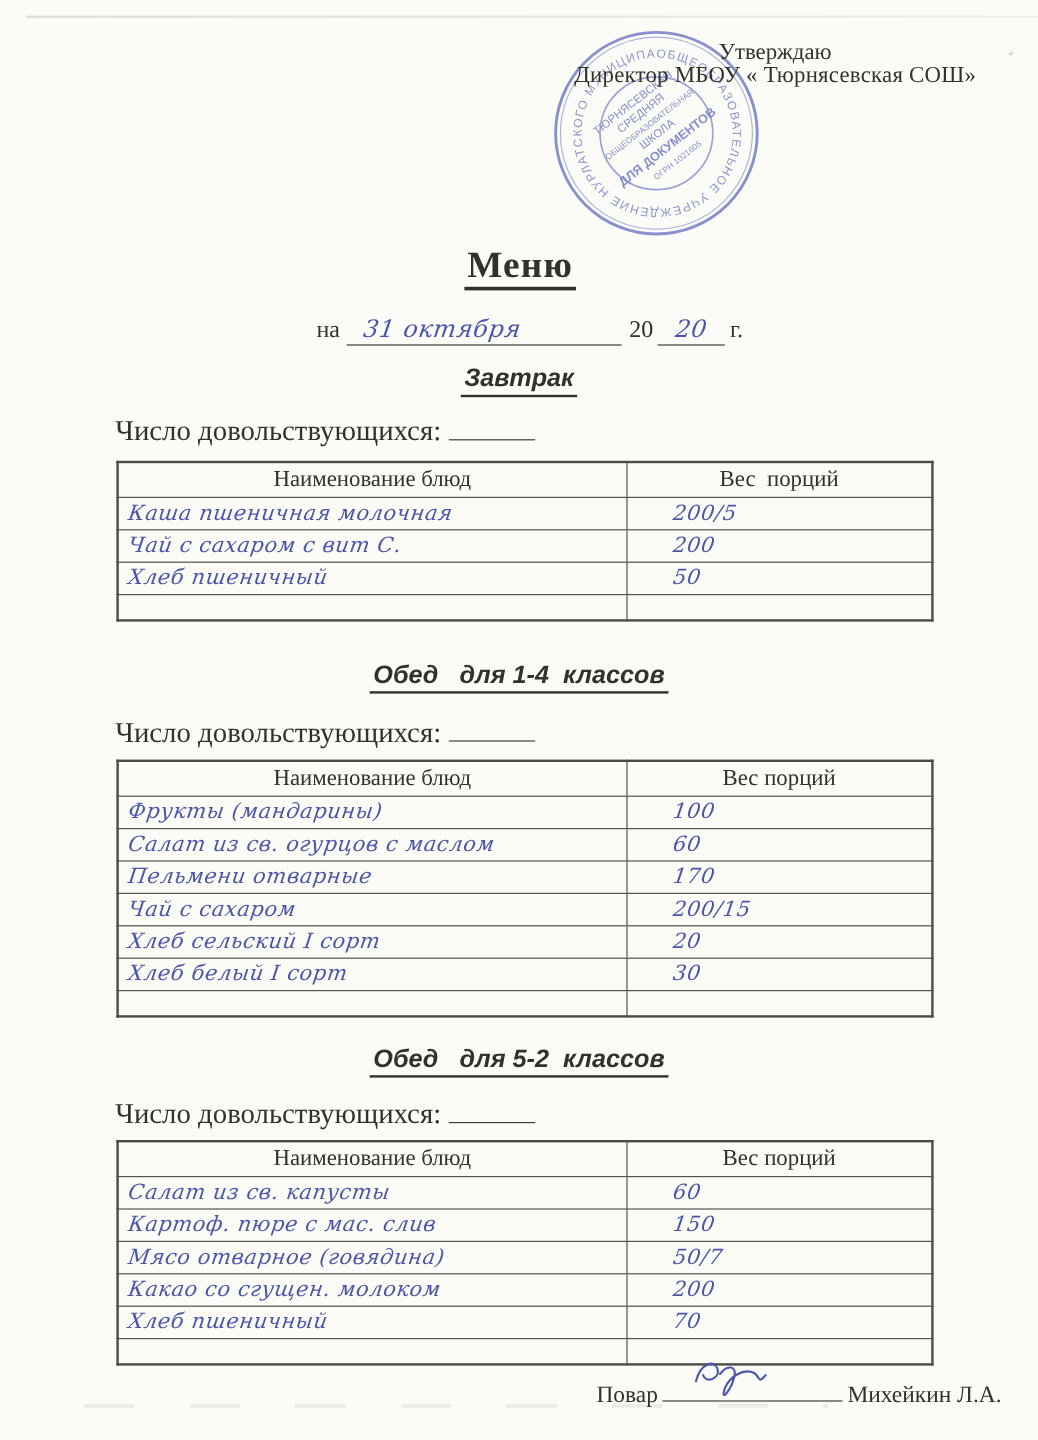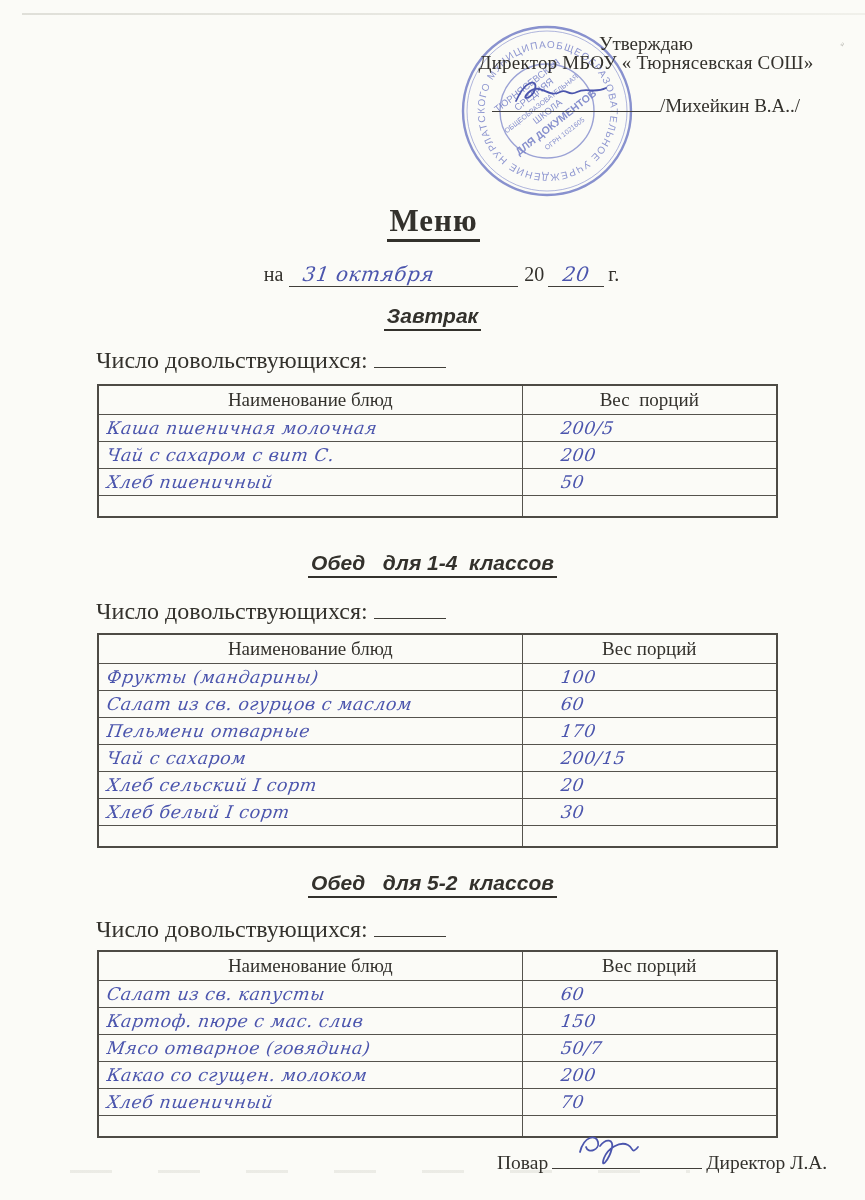--- a/index.html
+++ b/index.html
@@ -142,27 +142,20 @@
       <text x="87" y="80" font-size="7">ОБЩЕОБРАЗОВАТЕЛЬНАЯ</text>
       <text x="87" y="91" font-size="9.5">ШКОЛА</text>
       <text x="87" y="105" font-size="10.5" font-weight="bold">ДЛЯ ДОКУМЕНТОВ</text>
       <text x="87" y="118" font-size="7">ОГРН 1021605</text>
     </g>
   </svg>
 
   <div class="approval">
     <span class="line1">Утверждаю</span>
     <span class="line2">Директор МБОУ « Тюрнясевская СОШ»</span>
-    <span class="sigrow">
-      <span class="sig-underline">
-        <svg width="110" height="36" viewBox="0 0 110 36">
-          <path d="M 6 26 C 16 4, 28 4, 25 14 C 22 24, 10 26, 18 18 C 30 6, 38 24, 50 17 C 57 13, 58 22, 67 17 C 76 12, 84 19, 96 13" fill="none" stroke="#4b55ad" stroke-width="1.8" stroke-linecap="round"></path>
-        </svg>
-      </span><span>/Михейкин В.А../</span>
-    </span>
   </div>
 
   <div class="menu-title">
     <span>Меню</span>
   </div>
 
   <div class="date-line">
     <span>на</span><span class="u-date"><span class="hw">31 октября</span></span><span>20</span><span class="u-year"><span class="hw">20</span></span><span>г.</span>
   </div>
 
@@ -277,16 +270,16 @@
         <td class="weight"><span class="hw"></span></td>
       </tr>
     </tbody>
   </table>
 
   <div class="footer">
     <span>Повар</span><span class="cook-underline">
       <svg width="90" height="44" viewBox="0 0 90 44">
         <path d="M 6 24 C 10 8, 22 6, 24 14 C 26 22, 14 26, 12 19 M 26 18 C 32 10, 40 11, 38 20 C 35 32, 26 42, 30 30 C 34 20, 46 13, 54 17 C 60 20, 57 27, 64 19" fill="none" stroke="#4b55ad" stroke-width="1.8" stroke-linecap="round"></path>
       </svg>
-    </span><span>Директор Л.А.</span>
+    </span><span>Михейкин Л.А.</span>
   </div>
 
 </div>
 
 </body></html>

